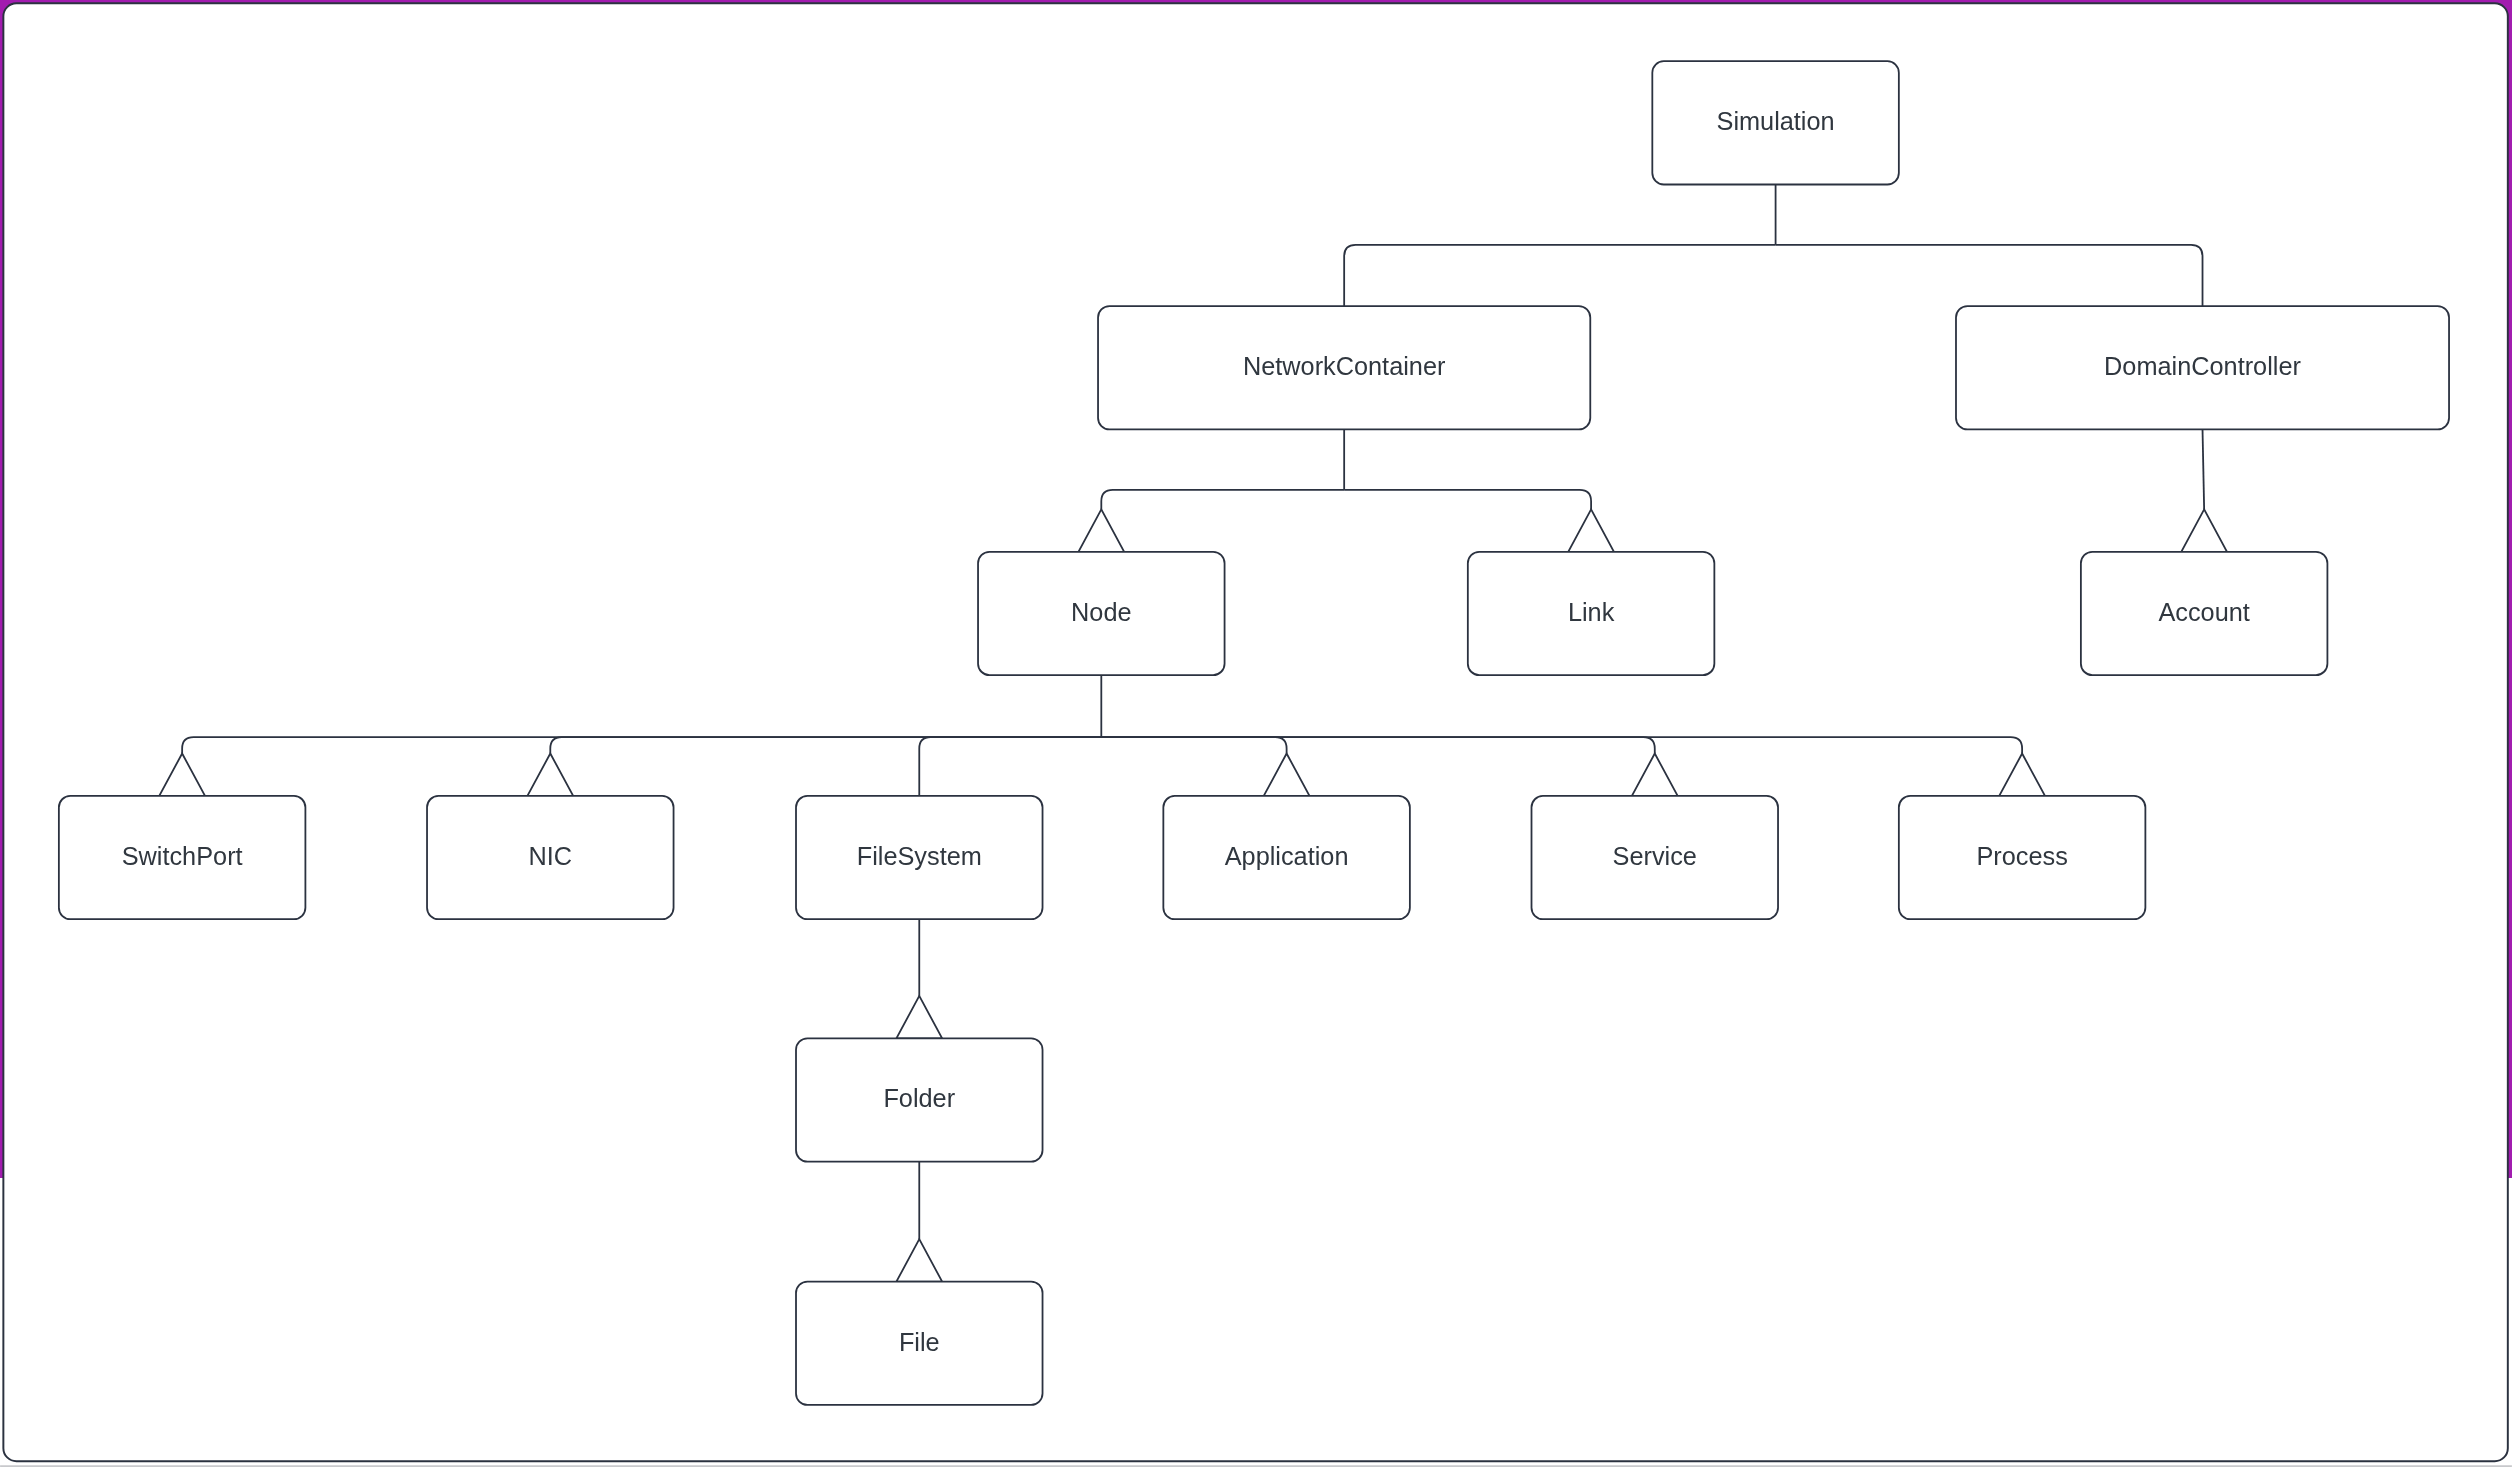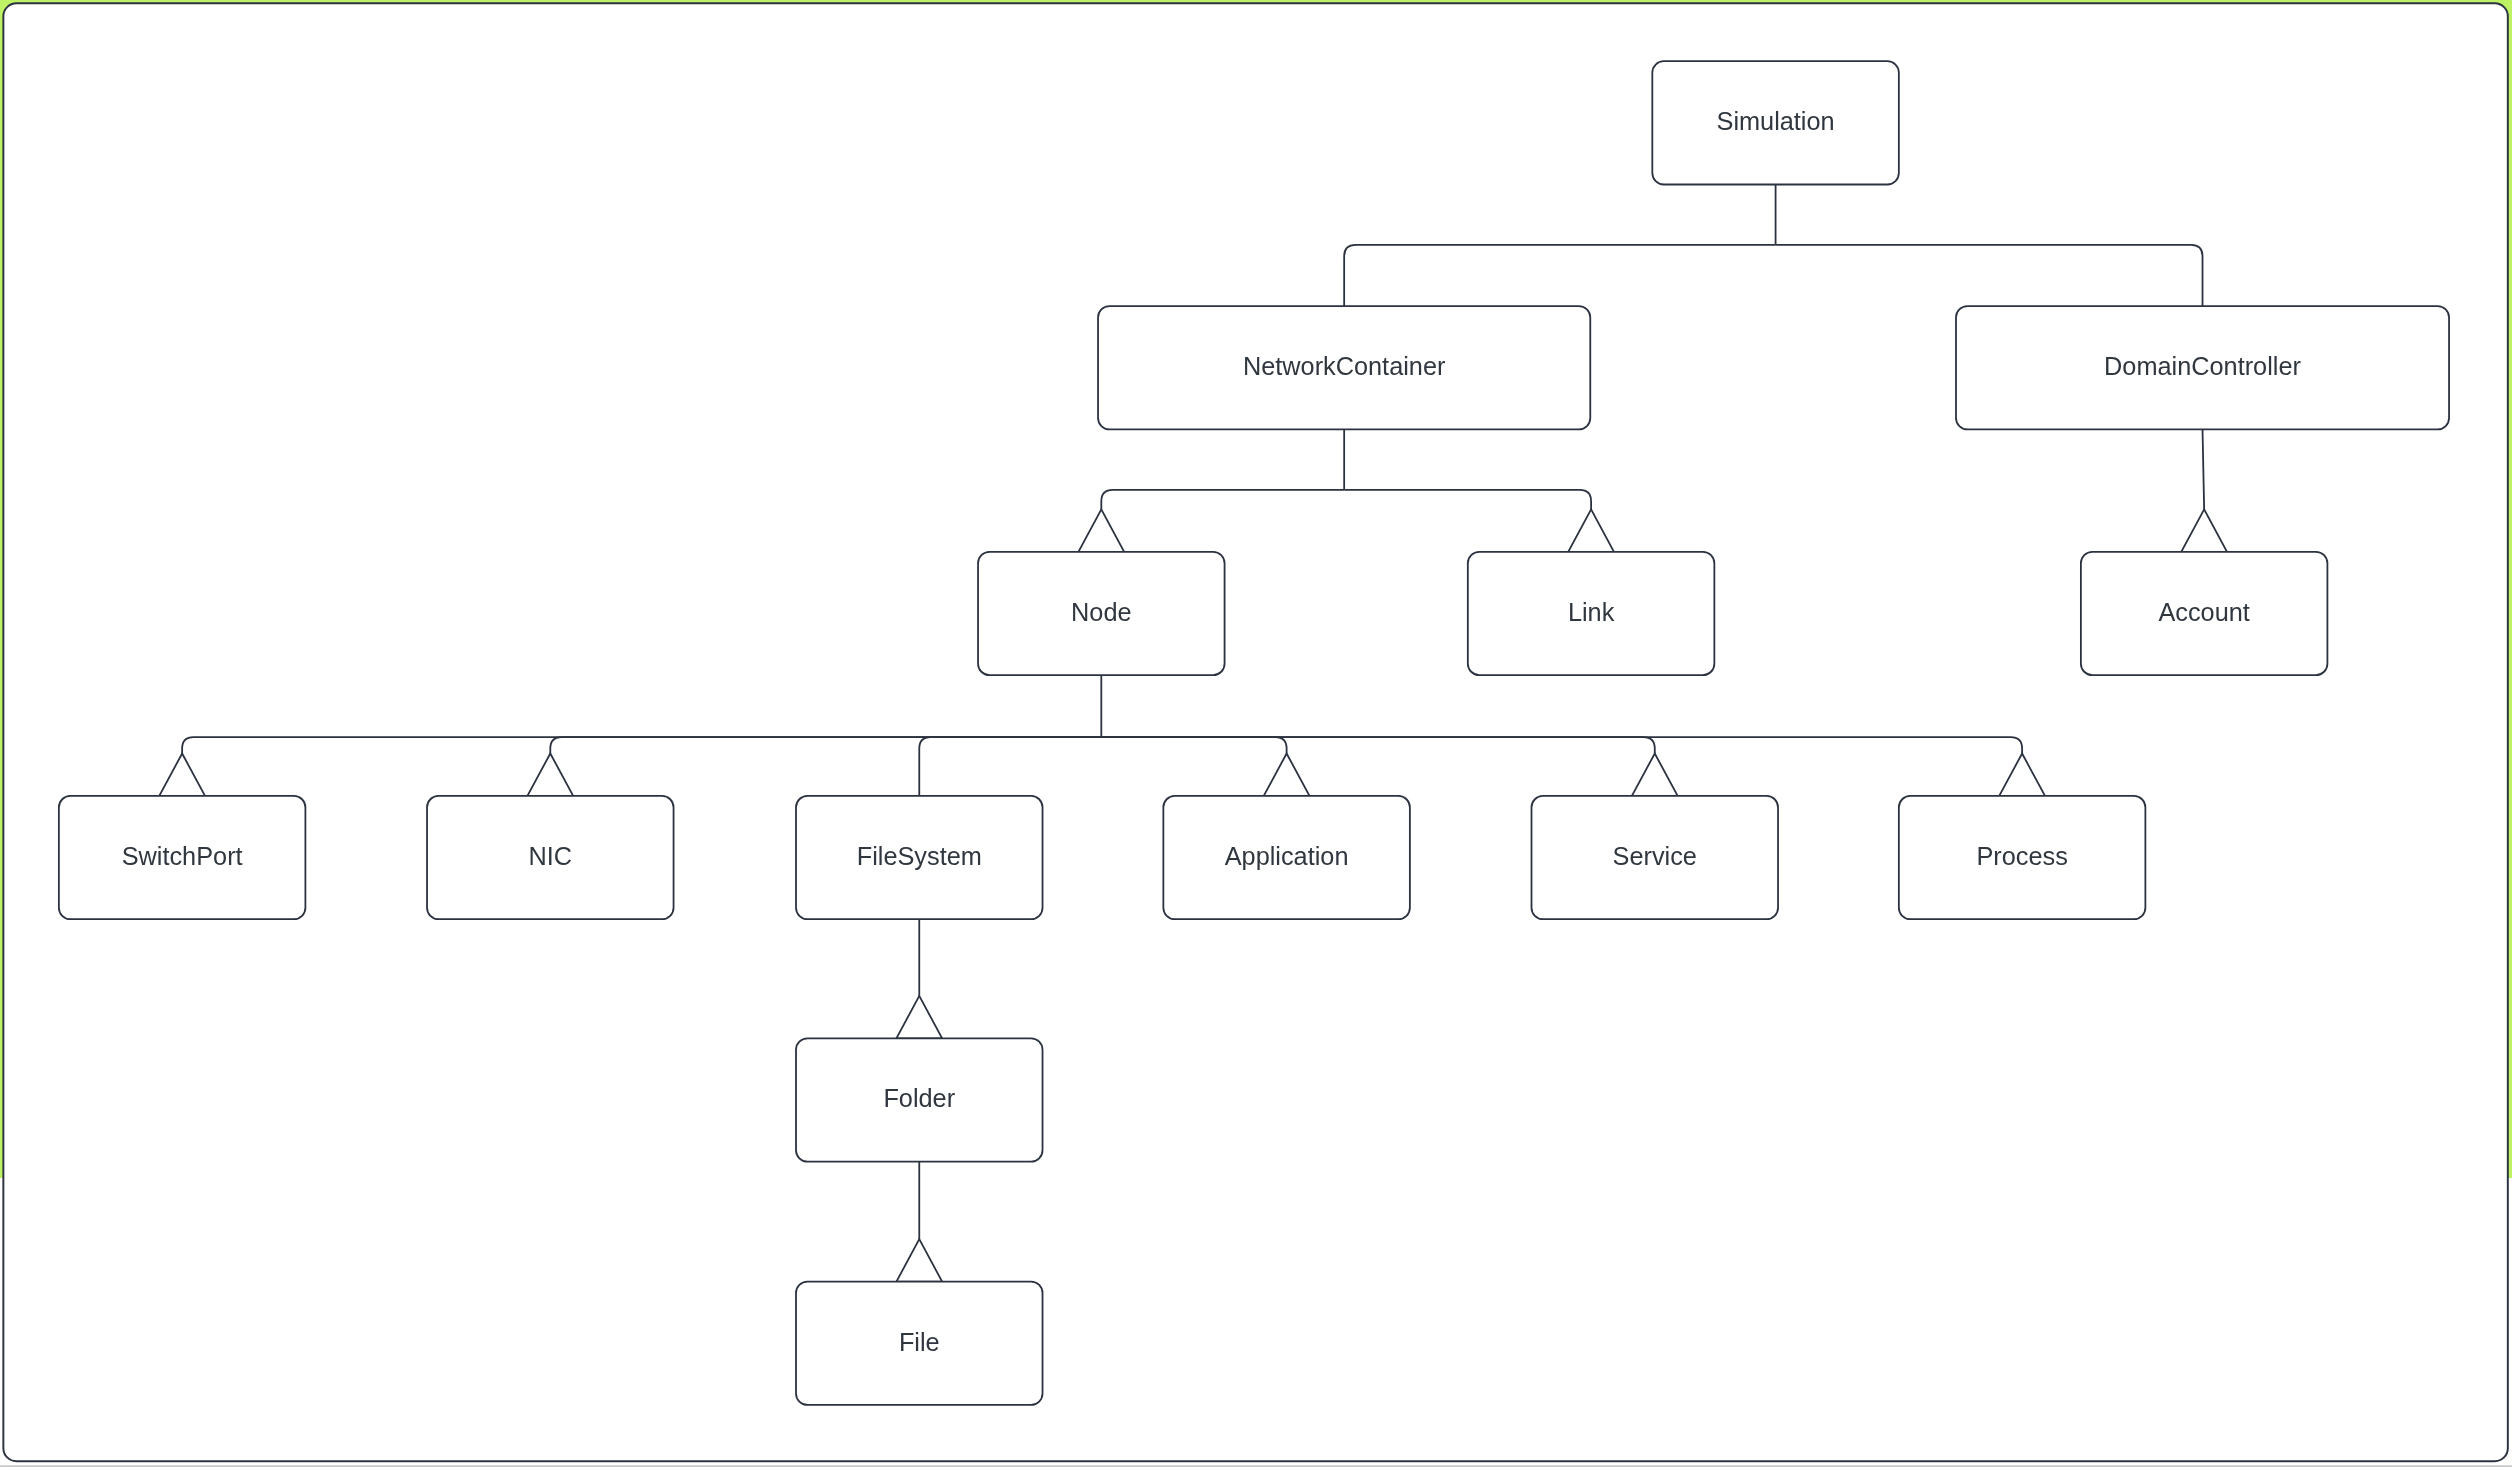--- a/index.html
+++ b/index.html
@@ -11,21 +11,21 @@
   body {
     width: 2512px;
     height: 1471px;
     font-family: "Liberation Sans", sans-serif;
     overflow: hidden;
   }
   #canvas-root {
     position: relative;
     width: 2512px;
     height: 1178px;
-    background: #bef264;
+    background: #a21caf;
   }
   #diagram-svg {
     position: absolute;
     top: 0;
     left: 0;
     width: 2512px;
     height: 1471px;
     display: block;
   }
   .node-box-rect {

